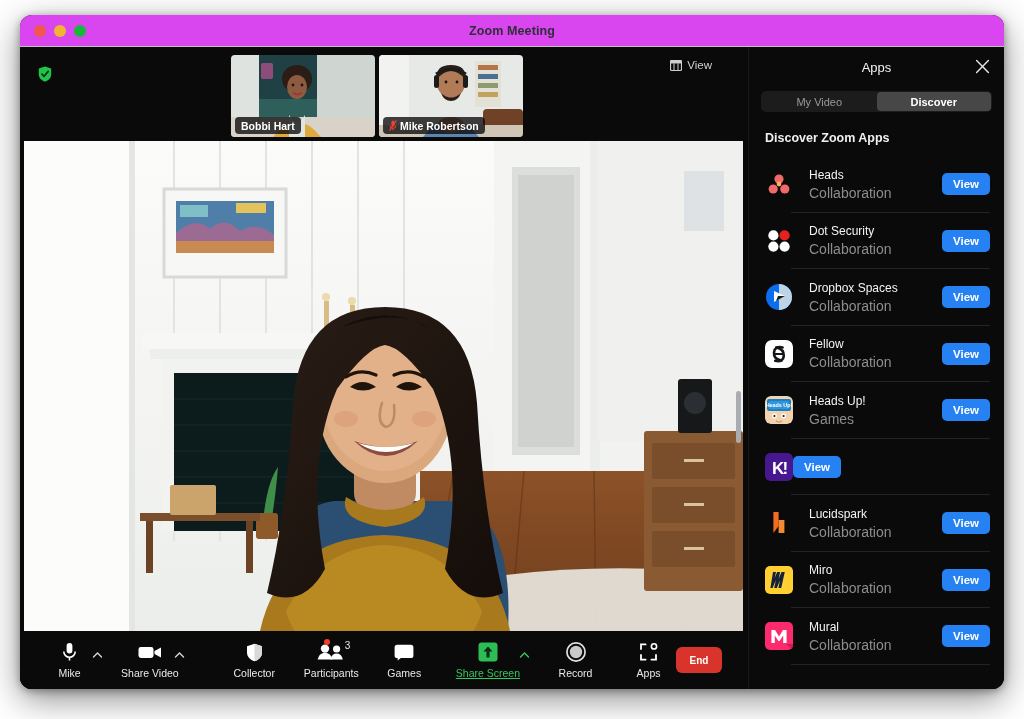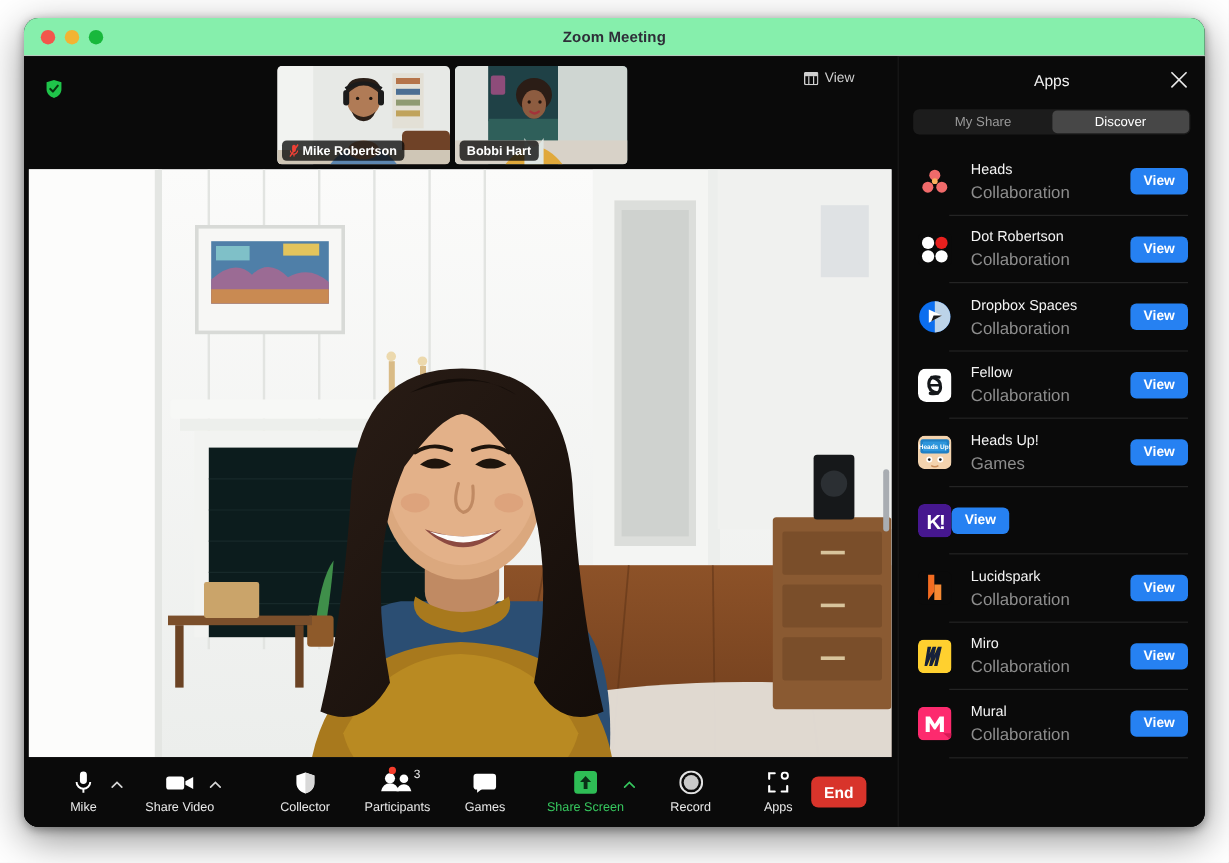--- a/index.html
+++ b/index.html
@@ -28,21 +28,21 @@
     height: 674px;
     border-radius: 12px;
     background: #0b0b0b;
     overflow: hidden;
     box-shadow: 0 10px 34px rgba(0,0,0,0.45), 0 2px 8px rgba(0,0,0,0.35);
   }
 
   .titlebar {
     position: relative;
     height: 32px;
-    background: #86efac;
+    background: #d946ef;
     border-bottom: 1px solid #c2c2c2;
     display: flex;
     align-items: center;
   }
   .lights { display: flex; gap: 8px; margin-left: 14px; }
   .light { width: 12px; height: 12px; border-radius: 50%; }
   .light.r { background: #f3564c; }
   .light.y { background: #f2b433; }
   .light.g { background: #18b83c; }
   .win-title {
@@ -163,21 +163,21 @@
     height: 52px;
     display: flex;
     flex-direction: column;
     align-items: center;
     justify-content: center;
     gap: 4px;
     color: #e4e4e4;
   }
   .ctl .glyph { height: 21px; display: flex; align-items: center; justify-content: center; }
   .ctl .lab { font-size: 10.5px; color: #e9e9e9; white-space: nowrap; }
-  .ctl.accent .lab { color: #36c75e; }
+  .ctl.accent .lab { color: #36c75e; text-decoration: underline; }
   .caret {
     position: absolute;
     right: -6px;
     top: 11px;
     width: 11px; height: 8px;
   }
   .caret.green path { stroke: #36c75e; }
   .pbadge {
     position: absolute;
     left: 41px;
@@ -194,21 +194,21 @@
     background: #f53d2c;
   }
   .spacer { flex: 1 1 auto; }
   .end-btn {
     margin-right: 26px;
     width: 55px;
     height: 26px;
     border-radius: 6px;
     background: #d8342b;
     color: #fff;
-    font-size: 13px;
+    font-size: 10px;
     font-weight: bold;
     display: flex;
     align-items: center;
     justify-content: center;
     border: none;
     cursor: pointer;
     font-family: "Liberation Sans", sans-serif;
   }
 
   
@@ -251,21 +251,21 @@
     display: flex;
     align-items: center;
     justify-content: center;
     font-size: 11px;
     color: #9a9a9a;
     cursor: pointer;
   }
   .seg-item.on {
     background: #474747;
     color: #ffffff;
-    font-weight: normal;
+    font-weight: bold;
   }
 
   .sec-head {
     margin: 19px 0 0 16px;
     font-size: 12.5px;
     font-weight: bold;
     color: #f0f0f0;
   }
 
   .list { margin-top: 11px; }
@@ -335,20 +335,42 @@
         <div class="topbar">
 
           <div class="sec-shield">
             <svg viewBox="0 0 14 16">
               <path d="M7 0.6 L13.2 2.6 V8.2 C13.2 12 10.5 14.6 7 15.6 C3.5 14.6 0.8 12 0.8 8.2 V2.6 Z" fill="#1fc44a"></path>
               <path d="M3.9 8.1 L6.1 10.3 L10.2 5.4" fill="none" stroke="#07330f" stroke-width="1.7" stroke-linecap="round" stroke-linejoin="round"></path>
             </svg>
           </div>
 
           <div class="thumbs">
+
+            <div class="thumb">
+              <svg viewBox="0 0 144 82" preserveAspectRatio="xMidYMid slice">
+                <rect width="144" height="82" fill="#2c4a4e"></rect>
+                <rect x="0" y="0" width="28" height="82" fill="#dfe3e0"></rect>
+                <rect x="28" y="0" width="58" height="46" fill="#1f4146"></rect>
+                <rect x="86" y="0" width="58" height="82" fill="#cfd6d2"></rect>
+                <rect x="30" y="8" width="12" height="16" rx="2" fill="#8e4c7a"></rect>
+                <rect x="28" y="44" width="58" height="38" fill="#2f5f5a"></rect>
+                <rect x="0" y="62" width="144" height="20" fill="#d8d2c8"></rect>
+                <ellipse cx="66" cy="24" rx="15" ry="14" fill="#2b1d16"></ellipse>
+                <ellipse cx="66" cy="32" rx="10" ry="12" fill="#8d5c40"></ellipse>
+                <path d="M42 82 q24 -30 48 0 Z" fill="#e0a93c"></path>
+                <path d="M58 60 q8 14 16 0 l0 22 l-16 0 Z" fill="#dfe6e2"></path>
+                <circle cx="62" cy="30" r="1.4" fill="#23150e"></circle>
+                <circle cx="71" cy="30" r="1.4" fill="#23150e"></circle>
+                <path d="M63 38 q3.5 3 7 0" stroke="#a4333a" stroke-width="2" fill="none" stroke-linecap="round"></path>
+              </svg>
+              <div class="name-tag">
+                <span>Bobbi Hart</span>
+              </div>
+            </div>
 
             <div class="thumb">
               <svg viewBox="0 0 144 82" preserveAspectRatio="xMidYMid slice">
                 <rect width="144" height="82" fill="#e7e9e6"></rect>
                 <rect x="0" y="0" width="30" height="82" fill="#f2f3f1"></rect>
                 <rect x="96" y="6" width="26" height="46" fill="#e3e0d6"></rect>
                 <rect x="99" y="10" width="20" height="5" fill="#b5744a"></rect>
                 <rect x="99" y="19" width="20" height="5" fill="#4b6e93"></rect>
                 <rect x="99" y="28" width="20" height="5" fill="#8f9a72"></rect>
                 <rect x="99" y="37" width="20" height="5" fill="#c0a35c"></rect>
@@ -371,42 +393,20 @@
                     <rect x="2.4" y="0.6" width="3.2" height="6" rx="1.6" fill="#ef4136"></rect>
                     <path d="M1 5.4 a3 3 0 0 0 6 0" fill="none" stroke="#ef4136" stroke-width="1"></path>
                     <line x1="4" y1="8.4" x2="4" y2="10.4" stroke="#ef4136" stroke-width="1"></line>
                     <line x1="0.6" y1="10.6" x2="7.4" y2="0.4" stroke="#ef4136" stroke-width="1.2"></line>
                   </svg>
                 </span>
                 <span>Mike Robertson</span>
               </div>
             </div>
 
-            <div class="thumb">
-              <svg viewBox="0 0 144 82" preserveAspectRatio="xMidYMid slice">
-                <rect width="144" height="82" fill="#2c4a4e"></rect>
-                <rect x="0" y="0" width="28" height="82" fill="#dfe3e0"></rect>
-                <rect x="28" y="0" width="58" height="46" fill="#1f4146"></rect>
-                <rect x="86" y="0" width="58" height="82" fill="#cfd6d2"></rect>
-                <rect x="30" y="8" width="12" height="16" rx="2" fill="#8e4c7a"></rect>
-                <rect x="28" y="44" width="58" height="38" fill="#2f5f5a"></rect>
-                <rect x="0" y="62" width="144" height="20" fill="#d8d2c8"></rect>
-                <ellipse cx="66" cy="24" rx="15" ry="14" fill="#2b1d16"></ellipse>
-                <ellipse cx="66" cy="32" rx="10" ry="12" fill="#8d5c40"></ellipse>
-                <path d="M42 82 q24 -30 48 0 Z" fill="#e0a93c"></path>
-                <path d="M58 60 q8 14 16 0 l0 22 l-16 0 Z" fill="#dfe6e2"></path>
-                <circle cx="62" cy="30" r="1.4" fill="#23150e"></circle>
-                <circle cx="71" cy="30" r="1.4" fill="#23150e"></circle>
-                <path d="M63 38 q3.5 3 7 0" stroke="#a4333a" stroke-width="2" fill="none" stroke-linecap="round"></path>
-              </svg>
-              <div class="name-tag">
-                <span>Bobbi Hart</span>
-              </div>
-            </div>
-
           </div>
 
           <div class="view-btn">
             <span class="view-ico">
               <svg viewBox="0 0 12 11">
                 <rect x="0.5" y="0.5" width="11" height="10" rx="1.2" fill="none" stroke="#cfcfcf" stroke-width="1.2"></rect>
                 <rect x="0.5" y="0.5" width="11" height="3" fill="#cfcfcf"></rect>
                 <line x1="4" y1="3.5" x2="4" y2="10.5" stroke="#cfcfcf" stroke-width="1"></line>
                 <line x1="8" y1="3.5" x2="8" y2="10.5" stroke="#cfcfcf" stroke-width="1"></line>
               </svg>
@@ -705,24 +705,25 @@
           <div class="panel-title">Apps</div>
           <div class="close-x">
             <svg viewBox="0 0 15 15">
               <line x1="1.6" y1="1.6" x2="13.4" y2="13.4" stroke="#e8e8e8" stroke-width="1.4" stroke-linecap="round"></line>
               <line x1="13.4" y1="1.6" x2="1.6" y2="13.4" stroke="#e8e8e8" stroke-width="1.4" stroke-linecap="round"></line>
             </svg>
           </div>
         </div>
 
         <div class="seg">
-          <div class="seg-item">My Share</div>
+          <div class="seg-item">My Video</div>
           <div class="seg-item on">Discover</div>
         </div>
 
+        <div class="sec-head">Discover Zoom Apps</div>
 
         <div class="list">
 
           <div class="row">
             <span class="ico">
               <svg viewBox="0 0 28 28">
                 <circle cx="14" cy="9" r="4.6" fill="#f06a6a"></circle>
                 <circle cx="8.2" cy="19" r="4.6" fill="#f06a6a"></circle>
                 <circle cx="19.8" cy="19" r="4.6" fill="#f06a6a"></circle>
                 <circle cx="14" cy="14" r="2.4" fill="#fcb05d"></circle>
@@ -739,21 +740,21 @@
             <span class="ico">
               <svg viewBox="0 0 28 28">
                 <rect width="28" height="28" fill="#0a0a0a"></rect>
                 <circle cx="8.4" cy="8.4" r="5.1" fill="#ffffff"></circle>
                 <circle cx="19.6" cy="8.4" r="5.1" fill="#e8201e"></circle>
                 <circle cx="8.4" cy="19.6" r="5.1" fill="#ffffff"></circle>
                 <circle cx="19.6" cy="19.6" r="5.1" fill="#ffffff"></circle>
               </svg>
             </span>
             <span class="txt">
-              <span class="nm">Dot Robertson</span><br>
+              <span class="nm">Dot Security</span><br>
               <span class="cat">Collaboration</span>
             </span>
             <button class="vbtn">View</button>
           </div>
 
           <div class="row">
             <span class="ico">
               <svg viewBox="0 0 28 28">
                 <circle cx="14" cy="14" r="13" fill="#0b6eef"></circle>
                 <path d="M14 1 a13 13 0 0 1 0 26 Z" fill="#bcd3e8"></path>

